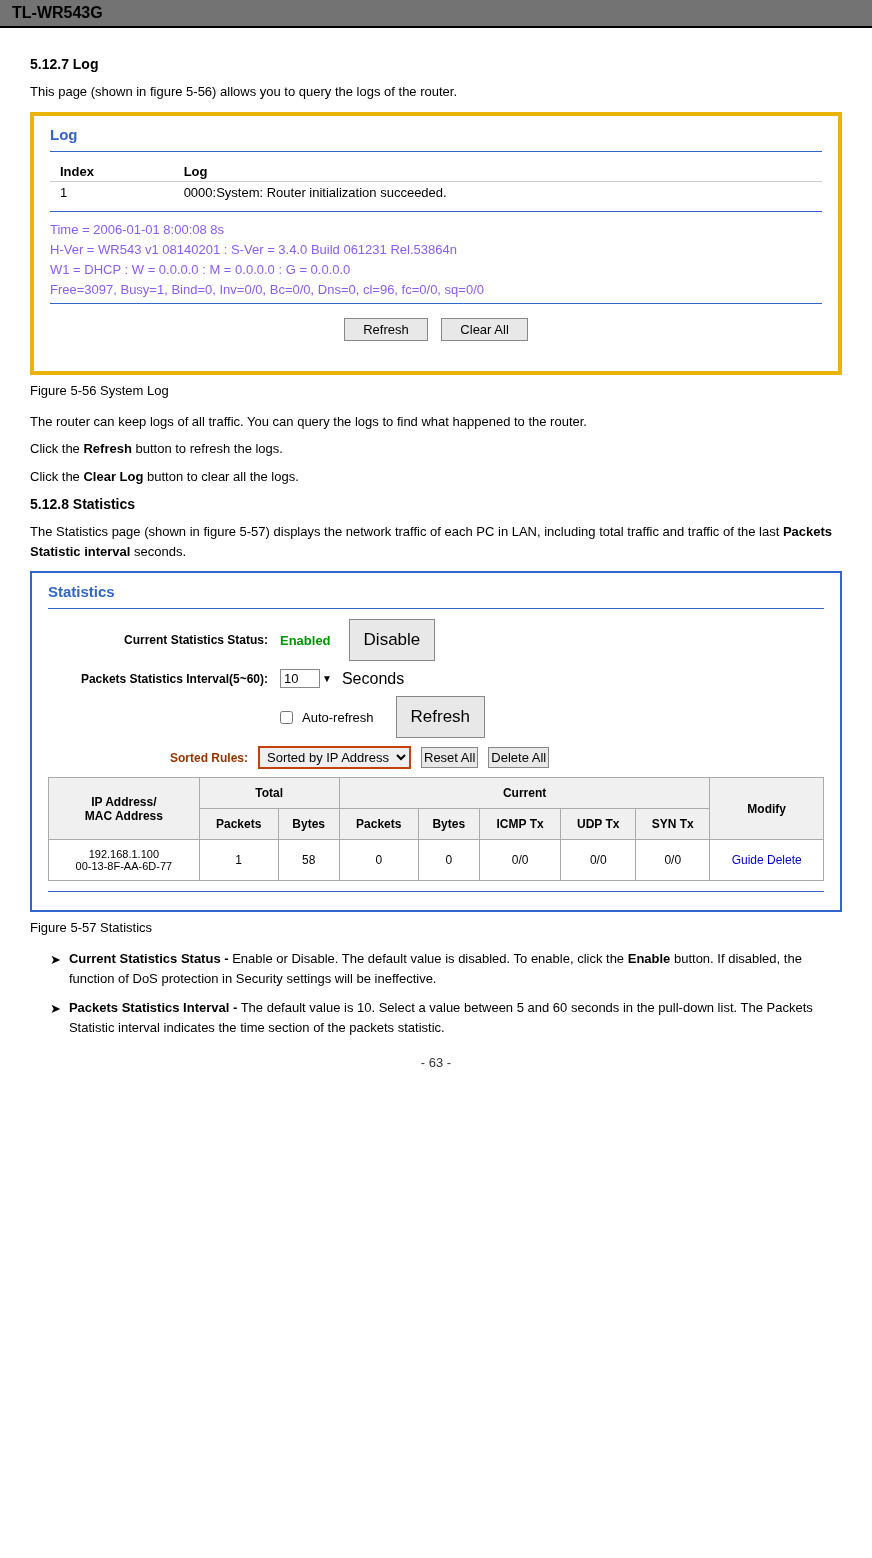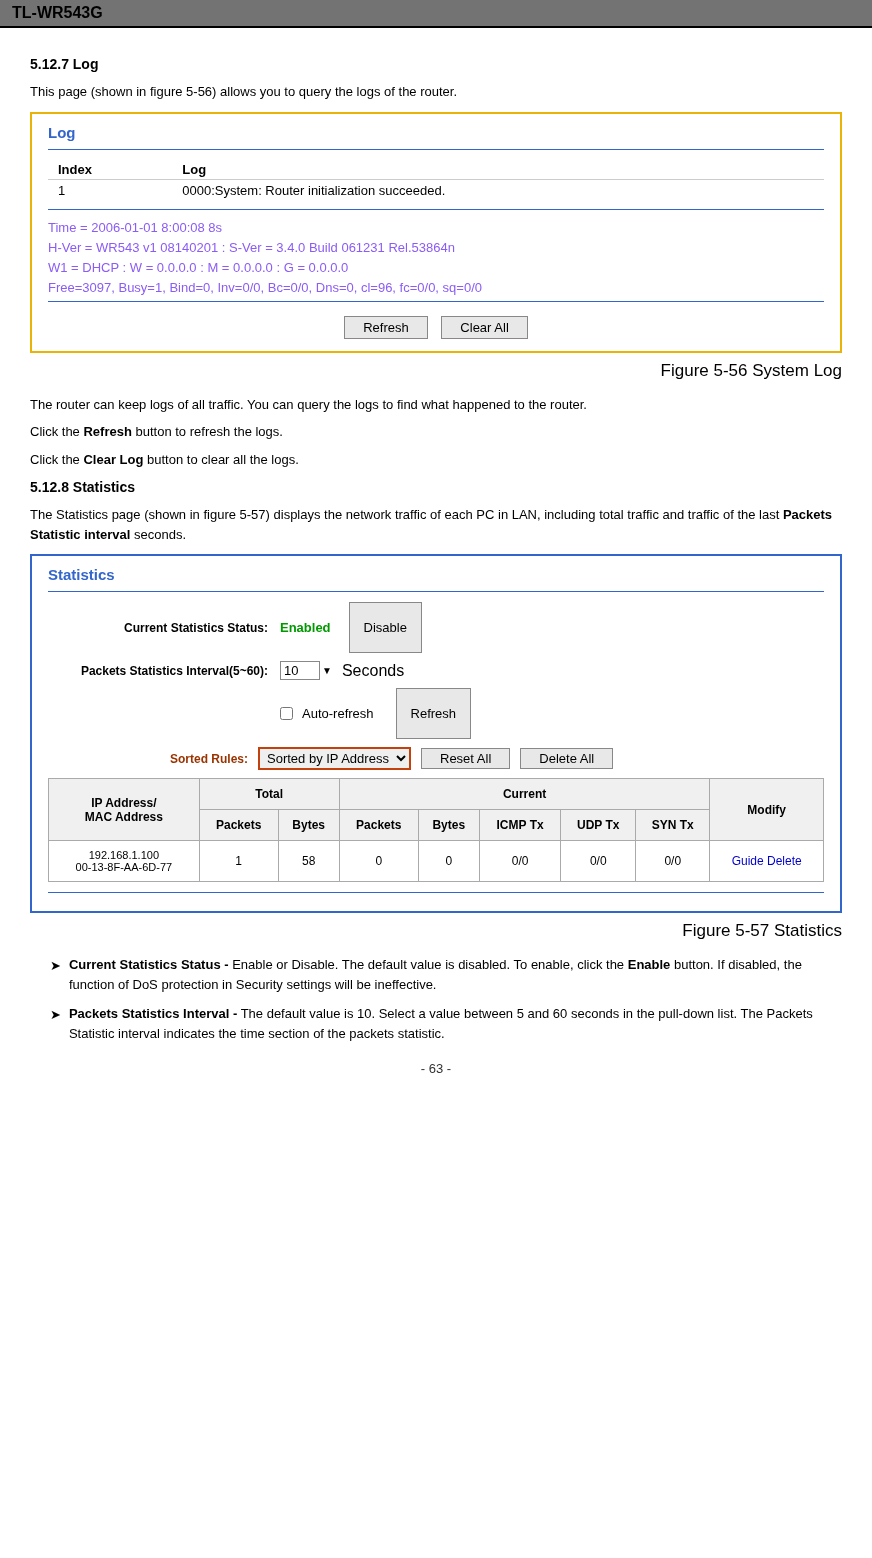--- a/index.html
+++ b/index.html
@@ -39,30 +39,30 @@
       font-weight: bold;
       margin-bottom: 10px;
       margin-top: 10px;
     }
     p {
       font-size: 13px;
       margin-bottom: 8px;
       line-height: 1.5;
     }
     .figure-caption {
-      text-align: right;
-      font-size: 17px;
+      text-align: left;
+      font-size: 13px;
       margin: 8px 0 14px 0;
     }
     
     .log-box {
-      border: 2px solid #eab308;
+      border: 4px solid #eab308;
       background: #fff;
       margin: 10px 0 6px 0;
-      padding: 10px 16px 12px 16px;
+      padding: 10px 16px 30px 16px;
     }
     .log-box-title {
       color: #3366cc;
       font-size: 15px;
       font-weight: bold;
       margin-bottom: 8px;
     }
     .log-box-divider {
       border: none;
       border-top: 1px solid #3366cc;
@@ -131,22 +131,22 @@
       text-align: right;
       margin-right: 12px;
       font-size: 12px;
     }
     .stats-form-value {
       color: #009900;
       font-weight: bold;
       font-size: 13px;
     }
     .stats-form-btn {
-      font-size: 13px;
-      padding: 17px 14px;
+      font-size: 17px;
+      padding: 10px 14px;
       margin-left: 18px;
       background: #e8e8e8;
       border: 1px solid #888;
       cursor: pointer;
     }
     .stats-interval-input {
       width: 40px;
       font-size: 13px;
       border: 1px solid #888;
       padding: 1px 3px;
@@ -179,21 +179,21 @@
       font-size: 12px;
     }
     .sorted-select {
       font-size: 13px;
       border: 2px solid #c2410c;
       padding: 1px 3px;
       min-width: 140px;
     }
     .sorted-btn {
       font-size: 13px;
-      padding: 2px 18px;
+      padding: 2px 2px;
       margin-left: 10px;
       background: #e8e8e8;
       border: 1px solid #888;
       cursor: pointer;
     }
     
     .stats-table {
       width: 100%;
       border-collapse: collapse;
       margin-top: 8px;

